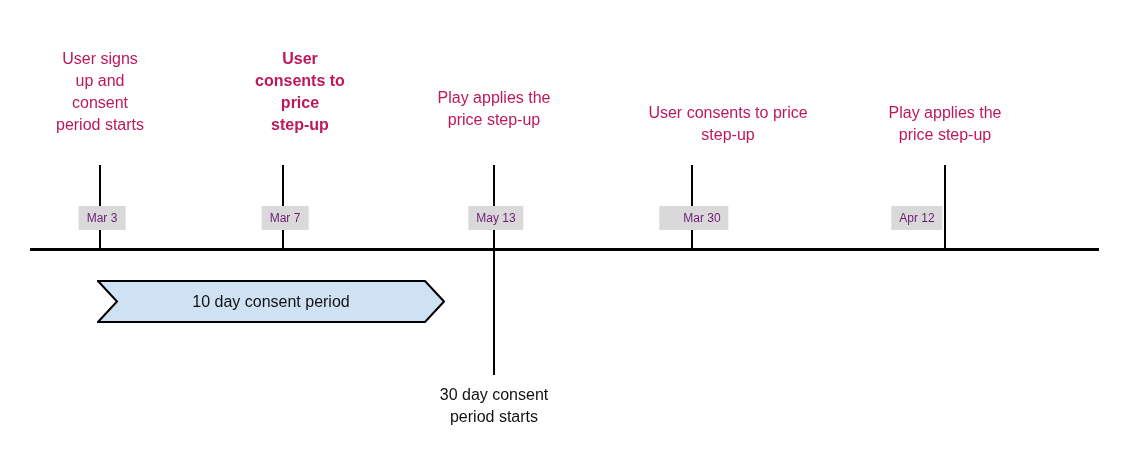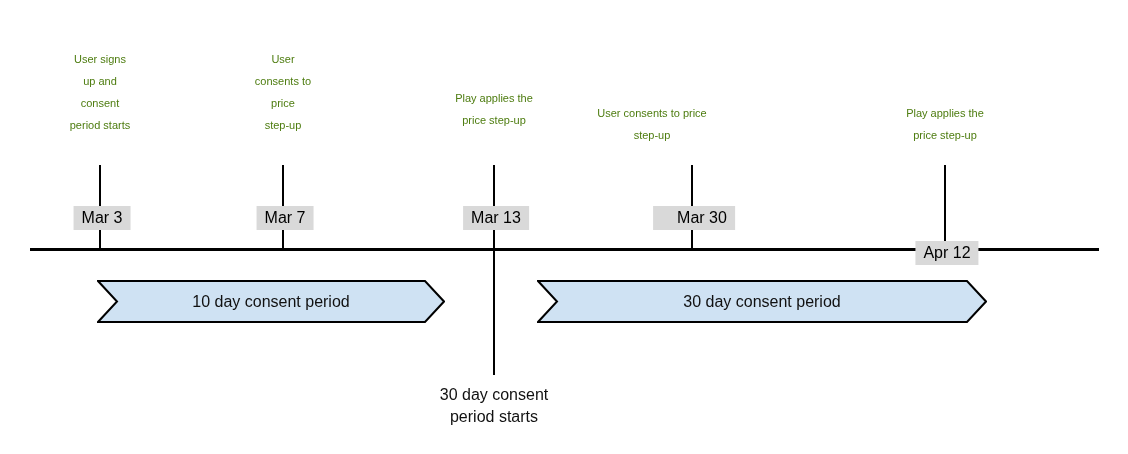--- a/index.html
+++ b/index.html
@@ -14,48 +14,48 @@
     height: 454px;
     background: #ffffff;
     overflow: hidden;
     color: #000000;
   }
   .event-label {
     position: absolute;
     transform: translateX(-50%);
     text-align: center;
     white-space: pre-line;
-    font-size: 11px;
+    font-size: 16px;
     line-height: 22px;
-    color: #4d7c0f;
+    color: #be185d;
   }
   .tick {
     position: absolute;
     width: 2px;
     background: #000000;
     transform: translateX(-1px);
   }
   .baseline {
     position: absolute;
     left: 30px;
     top: 248px;
     width: 1069px;
     height: 3px;
     background: #000000;
   }
   .date-badge {
     position: absolute;
     transform: translateX(-50%);
     top: 206px;
     background: #d9d9d9;
-    font-size: 16px;
+    font-size: 12px;
     line-height: 20px;
     padding: 2px 8px;
     white-space: nowrap;
-    color: #000000;
+    color: #701a75;
   }
   .period {
     position: absolute;
   }
   .period svg {
     display: block;
   }
   .period-label {
     position: absolute;
     left: 0;
@@ -80,57 +80,50 @@
 </style>
 </head>
 <body>
 
 <div class="canvas">
 
   <div class="event-label" style="left:100px; top:48px;">User signs
 up and
 consent
 period starts</div>
-  <div class="event-label" style="left:283px; top:48px;">User
+  <div class="event-label" style="left:300px; top:48px;font-weight:bold;">User
 consents to
 price
 step-up</div>
   <div class="event-label" style="left:494px; top:87px;">Play applies the
 price step-up</div>
-  <div class="event-label" style="left:652px; top:102px;">User consents to price
+  <div class="event-label" style="left:728px; top:102px;">User consents to price
 step-up</div>
   <div class="event-label" style="left:945px; top:102px;">Play applies the
 price step-up</div>
 
   <div class="tick" style="left:100px; top:165px; height:83px;"></div>
   <div class="tick" style="left:283px; top:165px; height:83px;"></div>
   <div class="tick" style="left:494px; top:165px; height:210px;"></div>
   <div class="tick" style="left:692px; top:165px; height:83px;"></div>
   <div class="tick" style="left:945px; top:165px; height:83px;"></div>
 
   <div class="baseline"></div>
 
   <div class="date-badge" style="left:102px;">Mar 3</div>
   <div class="date-badge" style="left:285px;text-align:center;">Mar 7</div>
-  <div class="date-badge" style="left:496px;">Mar 13</div>
+  <div class="date-badge" style="left:496px;">May 13</div>
   <div class="date-badge" style="left:694px;padding-left:24px;">Mar 30</div>
-  <div class="date-badge" style="left:947px;margin-top:35px;">Apr 12</div>
+  <div class="date-badge" style="left:917px;">Apr 12</div>
 
   <div class="period" style="left:97px; top:280px; width:348px; height:43px;">
     <svg width="348" height="43" viewBox="0 0 348 43">
       <path d="M1,1 L328,1 L347,21.5 L328,42 L1,42 L20,21.5 Z" stroke-width="2" stroke-linejoin="miter" fill="#cfe2f3"></path>
       <path d="M1,1 L328,1 L347,21.5 L328,42 L1,42 L20,21.5 Z" fill="none" stroke-width="2" stroke="#000000"></path>
     </svg>
     <div class="period-label">10 day consent period</div>
   </div>
 
-  <div class="period" style="left:537px; top:280px; width:450px; height:43px;">
-    <svg width="450" height="43" viewBox="0 0 450 43">
-      <path d="M1,1 L430,1 L449,21.5 L430,42 L1,42 L20,21.5 Z" stroke-width="2" stroke-linejoin="miter" fill="#cfe2f3"></path>
-      <path d="M1,1 L430,1 L449,21.5 L430,42 L1,42 L20,21.5 Z" fill="none" stroke-width="2" stroke="#000000"></path>
-    </svg>
-    <div class="period-label">30 day consent period</div>
-  </div>
 
   <div class="footnote" style="left:494px; top:376px;margin-top:8px;">30 day consent
 period starts</div>
 
 </div>
 
 </body></html>

